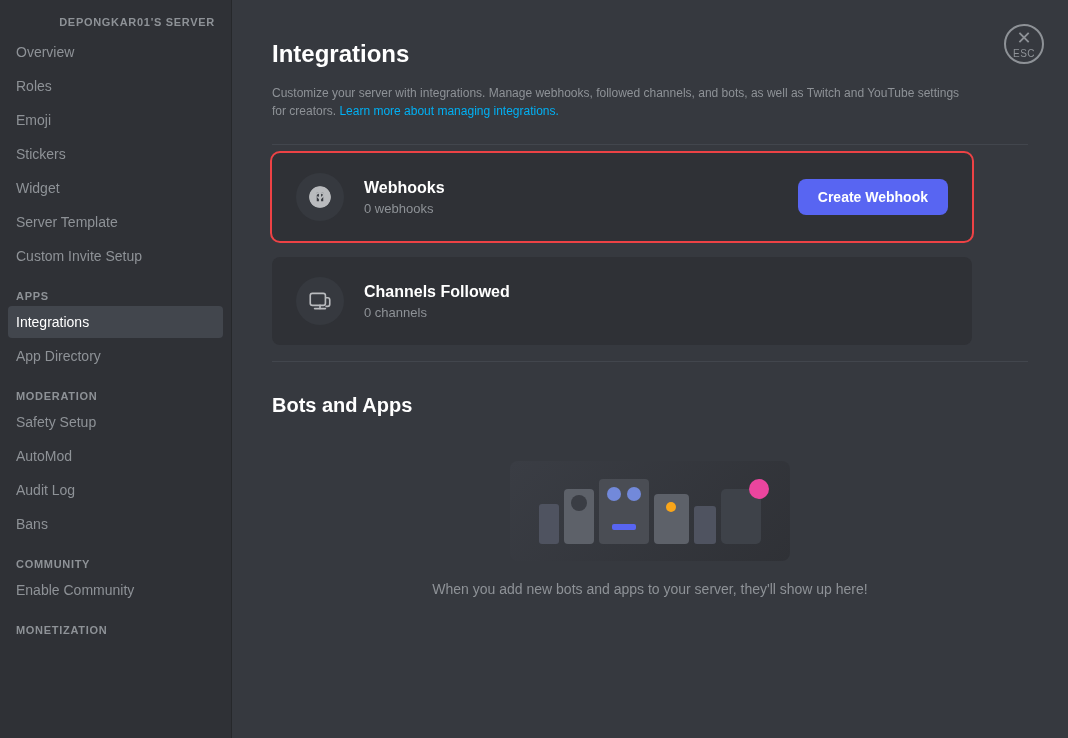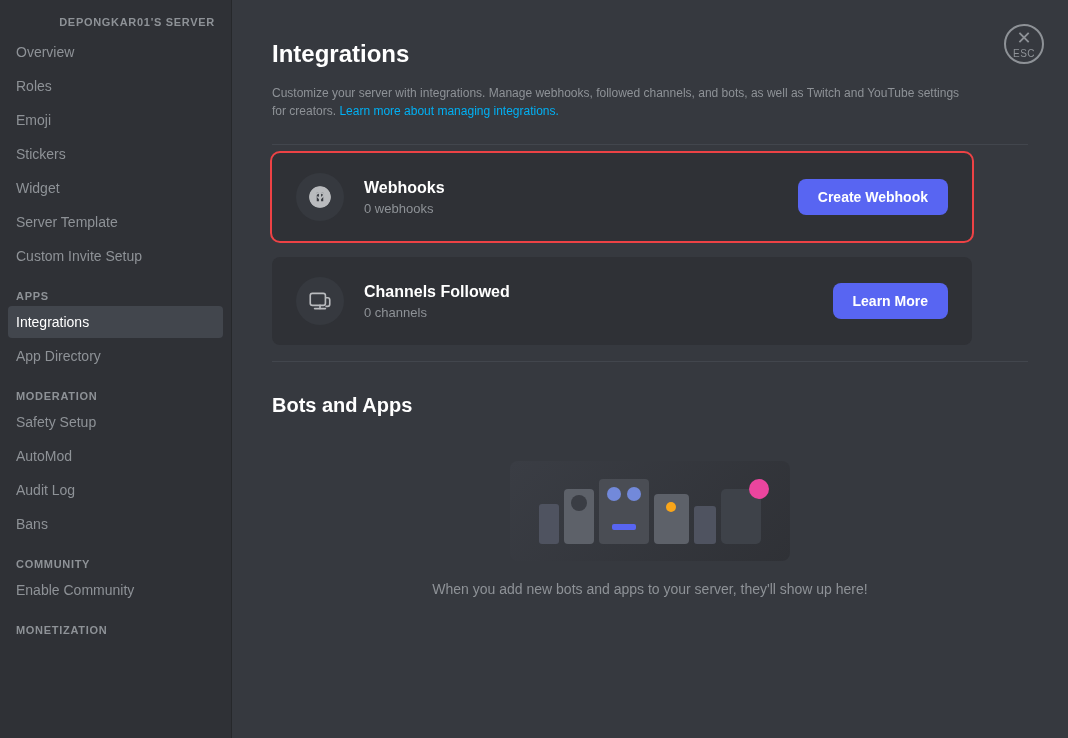--- a/index.html
+++ b/index.html
@@ -321,21 +321,20 @@
         <rect x="3" y="5" width="14" height="11" rx="2" stroke="#b9bbbe" stroke-width="1.5" fill="none"></rect>
         <path d="M17 9h2a2 2 0 0 1 2 2v4a2 2 0 0 1-2 2h-2" stroke="#b9bbbe" stroke-width="1.5" fill="none"></path>
         <path d="M7 19h10" stroke="#b9bbbe" stroke-width="1.5" stroke-linecap="round"></path>
         <path d="M12 16v3" stroke="#b9bbbe" stroke-width="1.5" stroke-linecap="round"></path>
       </svg>
     </div>
     <div class="card-info">
       <div class="card-title">Channels Followed</div>
       <div class="card-subtitle">0 channels</div>
     </div>
-    <button class="card-action-btn">Learn More</button>
   </div>
 
   <hr class="divider">
 
   <h2 class="section-title">Bots and Apps</h2>
 
   <div class="bots-illustration">
 
     <div class="bots-image-placeholder">
       <div class="bots-image-inner">

